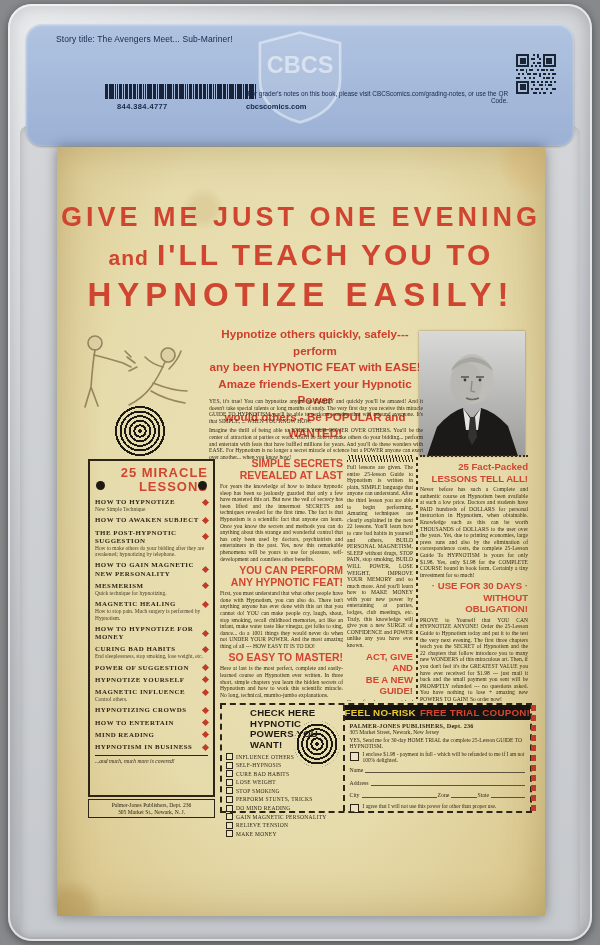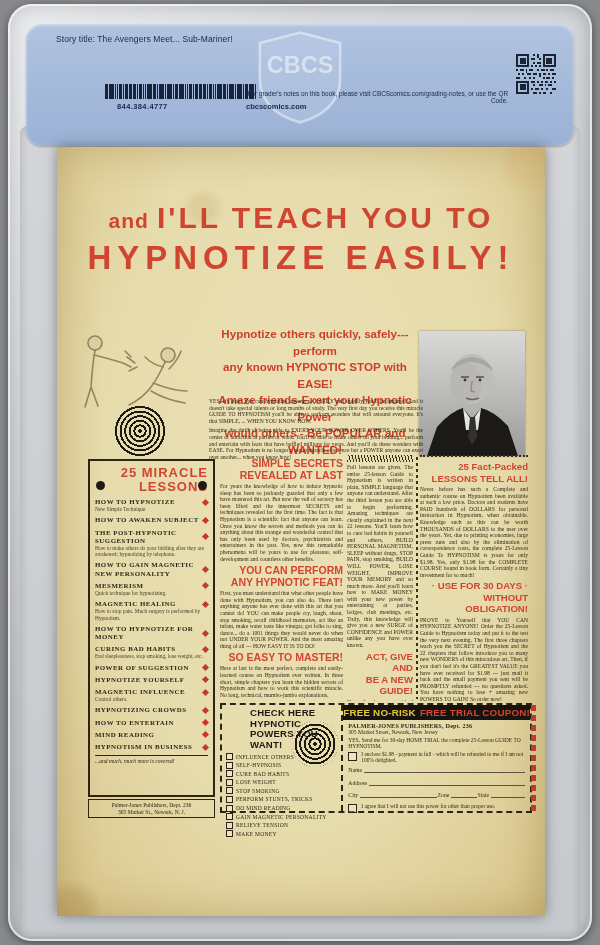--- a/index.html
+++ b/index.html
@@ -125,40 +125,41 @@
       <path fill="#1b2433" d="M0 0h7v7H0z M14 0h7v7h-7z M0 14h7v7H0z"></path>
       <path fill="#a9bede" d="M1 1h5v5H1z M15 1h5v5h-5z M1 15h5v5H1z"></path>
       <path fill="#1b2433" d="M2 2h3v3H2z M16 2h3v3h-3z M2 16h3v3H2z"></path>
       <path fill="#1b2433" d="M9 0h1v1H9z M11 0h1v2h-1z M8 2h2v1H8z M12 2h1v1h-1z M9 4h1v1H9z M11 4h2v1h-2z M8 6h1v1H8z M10 6h1v1h-1z M12 6h1v1h-1z M0 8h1v1H0z M2 8h2v1H2z M5 8h1v2H5z M7 8h2v1H7z M11 8h1v1h-1z M13 8h2v1h-2z M16 8h1v1h-1z M18 8h2v1h-2z M1 10h1v1H1z M3 10h1v1H3z M6 10h2v1H6z M9 10h2v1H9z M12 10h1v2h-1z M14 10h2v1h-2z M17 10h1v1h-1z M19 10h2v1h-2z M0 12h2v1H0z M4 12h1v1H4z M7 12h1v1H7z M9 12h1v1H9z M14 12h1v1h-1z M16 12h2v1h-2z M19 12h1v1h-1z M8 14h2v1H8z M11 14h1v1h-1z M13 14h1v1h-1z M15 14h2v1h-2z M18 14h1v1h-1z M20 14h1v1h-1z M9 16h1v1H9z M12 16h2v1h-2z M15 16h1v1h-1z M17 16h2v1h-2z M8 18h1v1H8z M10 18h2v1h-2z M13 18h1v1h-1z M16 18h1v1h-1z M19 18h2v1h-2z M9 20h2v1H9z M12 20h1v1h-1z M14 20h2v1h-2z M18 20h1v1h-1z"></path>
     </svg>
   </div>
 
   <div class="cover">
 
     <div class="headline">
+      <div class="hl1">GIVE ME JUST ONE EVENING</div>
       <div class="hl2"><span class="and">and</span><span>I'LL TEACH YOU TO</span></div>
       <div class="hl3">HYPNOTIZE EASILY!</div>
     </div>
 
     <svg class="illus" viewBox="0 0 143 84">
       <g stroke="#76653f" stroke-width="1.6" fill="none" stroke-linecap="round" opacity="0.85">
         <circle cx="30" cy="16" r="7" fill="#d9cda0"></circle>
         <path d="M30 23 C28 34 27 46 26 60 M26 60 L20 80 M26 60 L33 79"></path>
         <path d="M29 28 C38 30 48 33 58 36 M58 36 L66 40"></path>
         <path d="M62 30 L70 36 M64 44 L72 40 M60 24 L66 30"></path>
         <circle cx="103" cy="28" r="7" fill="#d9cda0" transform="rotate(-18 103 28)"></circle>
         <path d="M100 35 C96 44 92 52 86 60 C80 68 72 74 64 78"></path>
         <path d="M98 40 C90 38 84 34 80 30 M104 42 C110 36 114 30 116 24"></path>
         <path d="M88 56 C98 60 110 64 122 64 M86 64 C96 70 108 74 120 76"></path>
       </g>
     </svg>
 
     <div class="subhead">
       <div>Hypnotize others quickly, safely---perform</div>
-      <div>any known HYPNOTIC STOP with EASE!</div>
+      <div>any been HYPNOTIC FEAT with EASE!</div>
       <div>Amaze friends-Exert your Hypnotic Power</div>
       <div>would others - Be POPULAR and WANTED!</div>
     </div>
 
     <svg class="photo" viewBox="0 0 106 125">
       <defs>
         <linearGradient id="pbg" x1="0" y1="0" x2="0" y2="1">
           <stop offset="0" stop-color="#d9d9d7"></stop>
             <stop offset="1" stop-color="#9c9c9a"></stop>
         </linearGradient>
@@ -415,21 +416,21 @@
 
             <div class="chk-row">
               <span class="cbx"></span>
               <span class="chk-label">MAKE MONEY</span>
             </div>
           </div>
         <div class="spiral s2"></div>
       </div>
       <div class="coupon">
         <div class="banner">
-          <span class="y">FREE NO-RISK</span>
+          <span class="y">FEEL NO-RISK</span>
           <span class="r">FREE TRIAL COUPON!</span>
         </div>
         <div class="cp-body">
           <div class="cp-pub">PALMER-JONES PUBLISHERS, Dept. 236</div>
           <div class="cp-addr">305 Market Street, Newark, New Jersey</div>
           <div class="cp-offer">YES, Send me for 30-day HOME TRIAL the complete 25-Lesson GUIDE TO HYPNOTISM.</div>
           <div class="cp-check">
             <span class="cbx"></span>
             <span class="cp-check-text">I enclose $1.98 - payment in full - which will be refunded to me if I am not 100% delighted.</span>
           </div>

